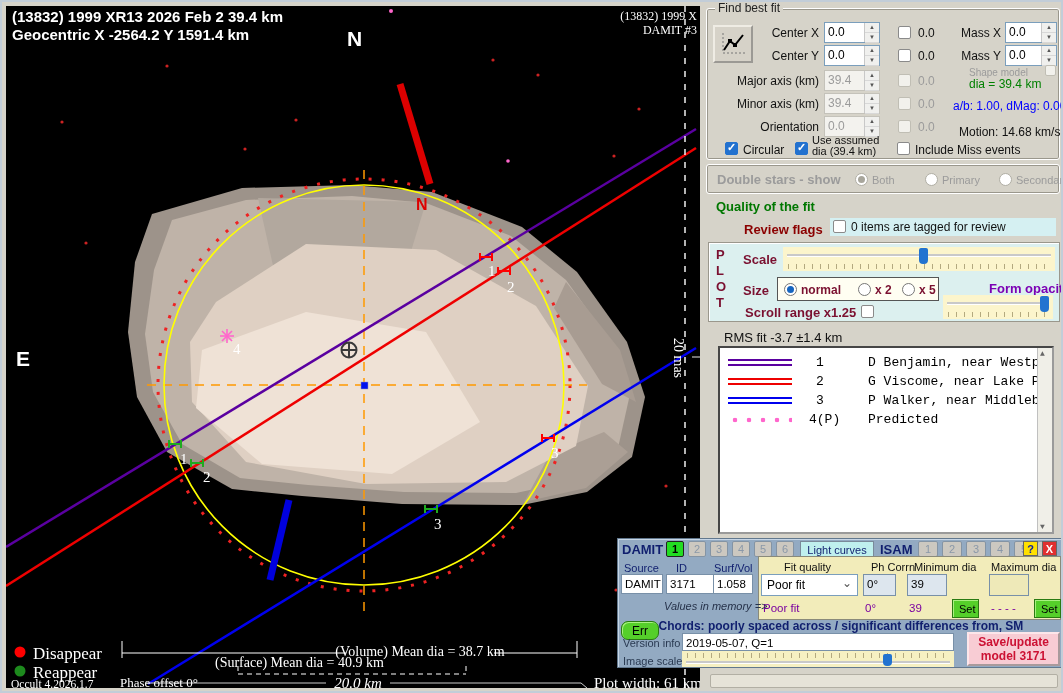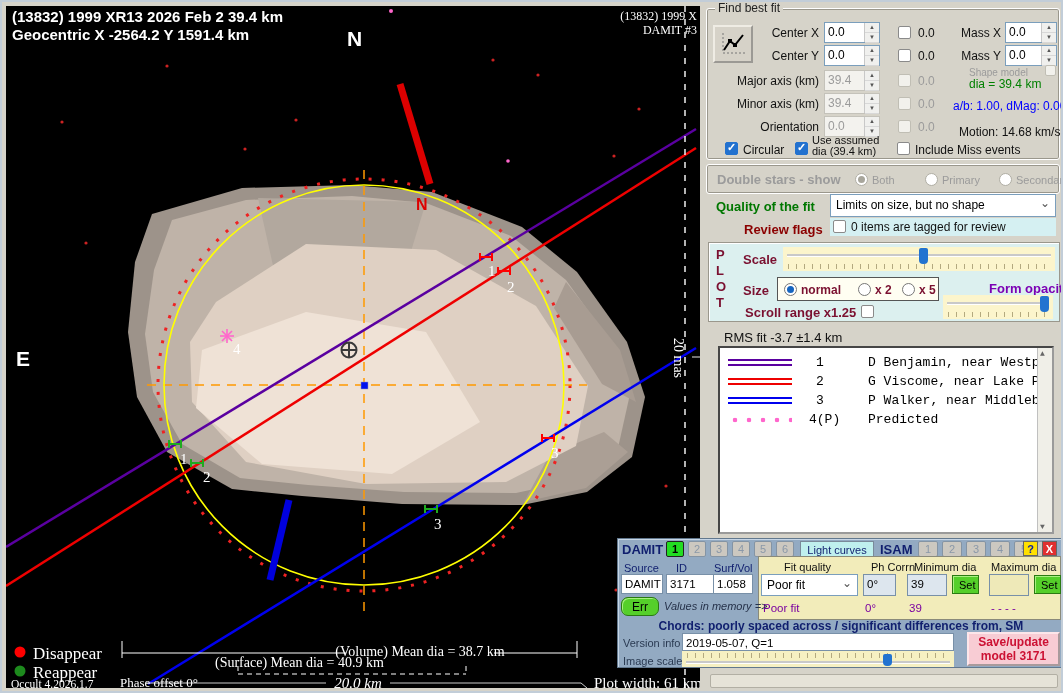--- a/index.html
+++ b/index.html
@@ -49,21 +49,21 @@
   .vsb::before{content:"▲";position:absolute;top:1px;left:2px;font-size:8px;color:#666;}
   .vsb::after{content:"▼";position:absolute;bottom:1px;left:2px;font-size:8px;color:#666;}
   
   .damit{position:absolute;left:615px;top:536px;width:446px;height:130px;background:#93aac2;
      border:1px solid #5f7florid;border:1px solid #62788e;box-shadow:inset 1px 1px 0 #c7d6e6;font-size:11px;}
   .dtab{position:absolute;top:2px;width:18px;height:16px;border:1px solid #8494a4;background:#ccc8c0;
      color:#8a98a8;font-size:11px;text-align:center;line-height:14px;border-radius:2px;}
   .dtab.act{background:#22dd22;color:#000;border-color:#222;font-weight:bold;}
   .tbox{position:absolute;background:#fff;border:1px solid #7890a8;padding:3px 3px 0 3px;font-size:11.5px;white-space:nowrap;overflow:hidden;}
   .gbtn{position:absolute;background:#55cf2a;border:1px solid #2a7a12;box-shadow:inset 1px 1px 0 #a8f080;
-     text-align:center;color:#000;font-size:11px;}
+     text-align:center;color:#000;font-size:11px;margin-top:24px;}
   .purp{color:#7a00a0;}
   .navy{color:#101f6e;}
   .bstrip{position:absolute;left:708px;top:672px;width:348px;height:14px;background:#e6e3d8;border:1px solid #b2afa4;border-radius:2px;}
 </style>
 </head>
 <body>
 
 <div class="window">
 
   <div class="plot">
@@ -317,21 +317,20 @@
       <span class="lbl dis" style="left:10px;top:7px;font-weight:bold;font-size:13px;">Double stars - show</span>
       <span class="rad gray sel" style="left:148px;top:8px;"></span>
       <span class="lbl dis" style="left:165px;top:9px;font-size:11px;">Both</span>
       <span class="rad gray" style="left:218px;top:8px;"></span>
       <span class="lbl dis" style="left:235px;top:9px;font-size:11px;">Primary</span>
       <span class="rad gray" style="left:292px;top:8px;"></span>
       <span class="lbl dis" style="left:309px;top:9px;font-size:11px;">Secondary</span>
     </div>
 
     <span class="lbl" style="left:14px;top:197px;font-weight:bold;font-size:13px;color:#007700;">Quality of the fit</span>
-    <div class="combo" style="left:128px;top:192px;width:226px;height:23px;"><span>Limits on size, but no shape</span></div>
     <span class="lbl" style="left:42px;top:220px;font-weight:bold;font-size:13px;color:#8b0000;">Review flags</span>
     <div style="position:absolute;left:128px;top:216px;width:226px;height:18px;background:#d5f0f2;">
       <span class="cb" style="left:3px;top:2px;"></span>
       <span class="lbl" style="left:21px;top:2px;">0 items are tagged for review</span>
     </div>
 
     <div style="position:absolute;left:6px;top:240px;width:352px;height:80px;background:#dcf0ef;border:1px solid #9a978c;box-shadow:inset 1px 1px 0 #fff;">
       <span class="lbl preline" style="left:7px;top:4px;font-weight:bold;font-size:13px;line-height:16px;color:#7a1030;">P
 L
 O

